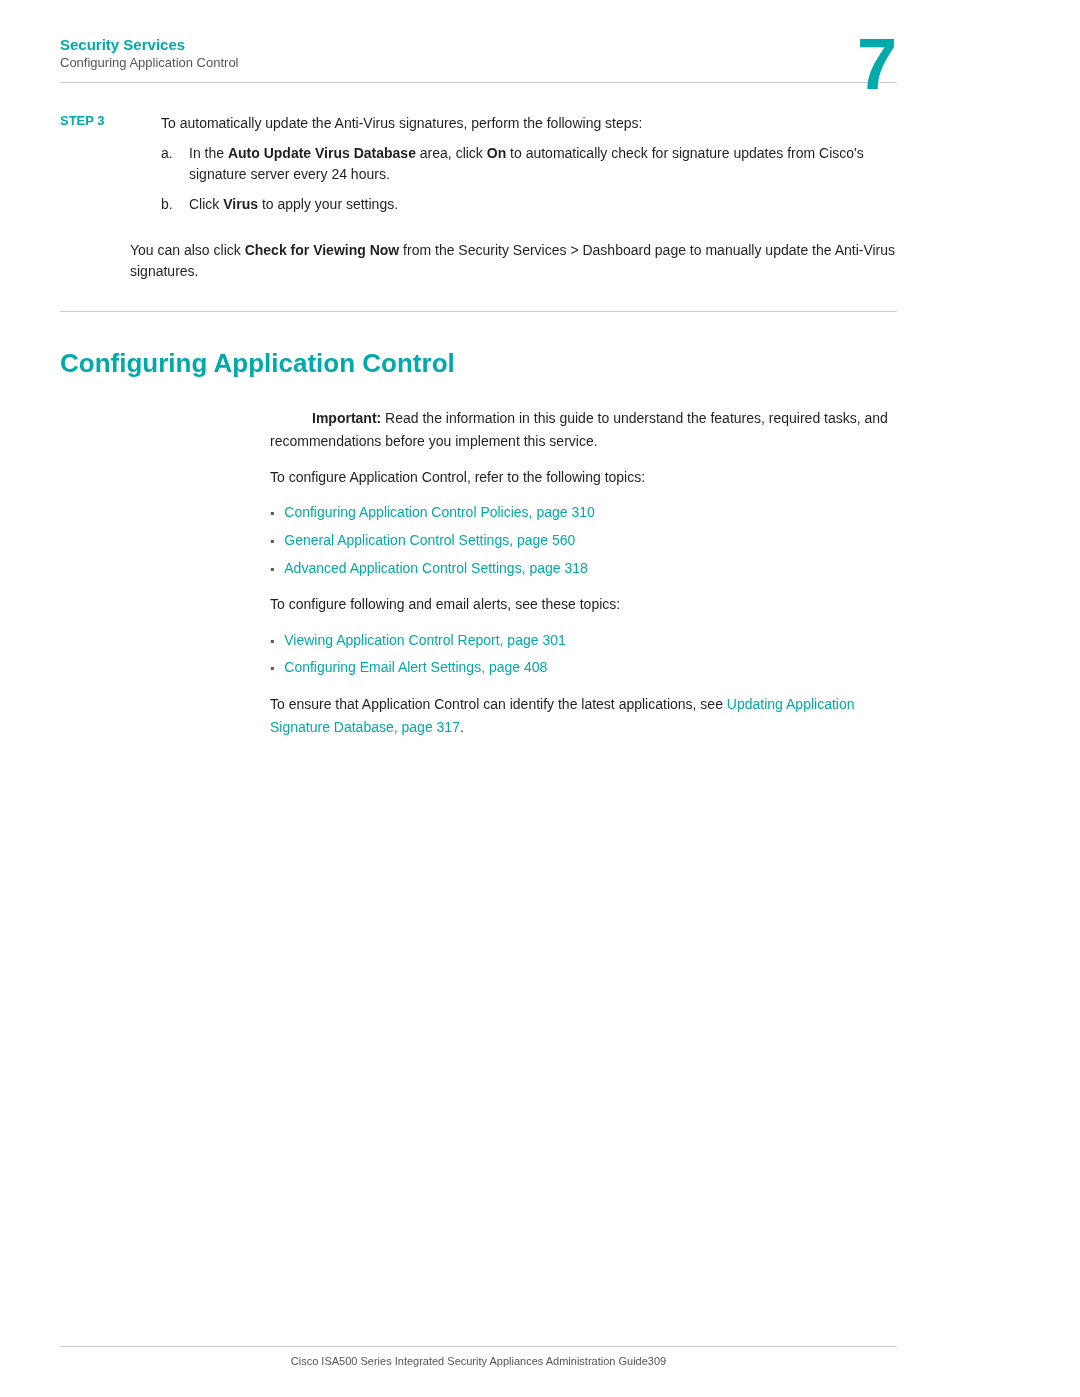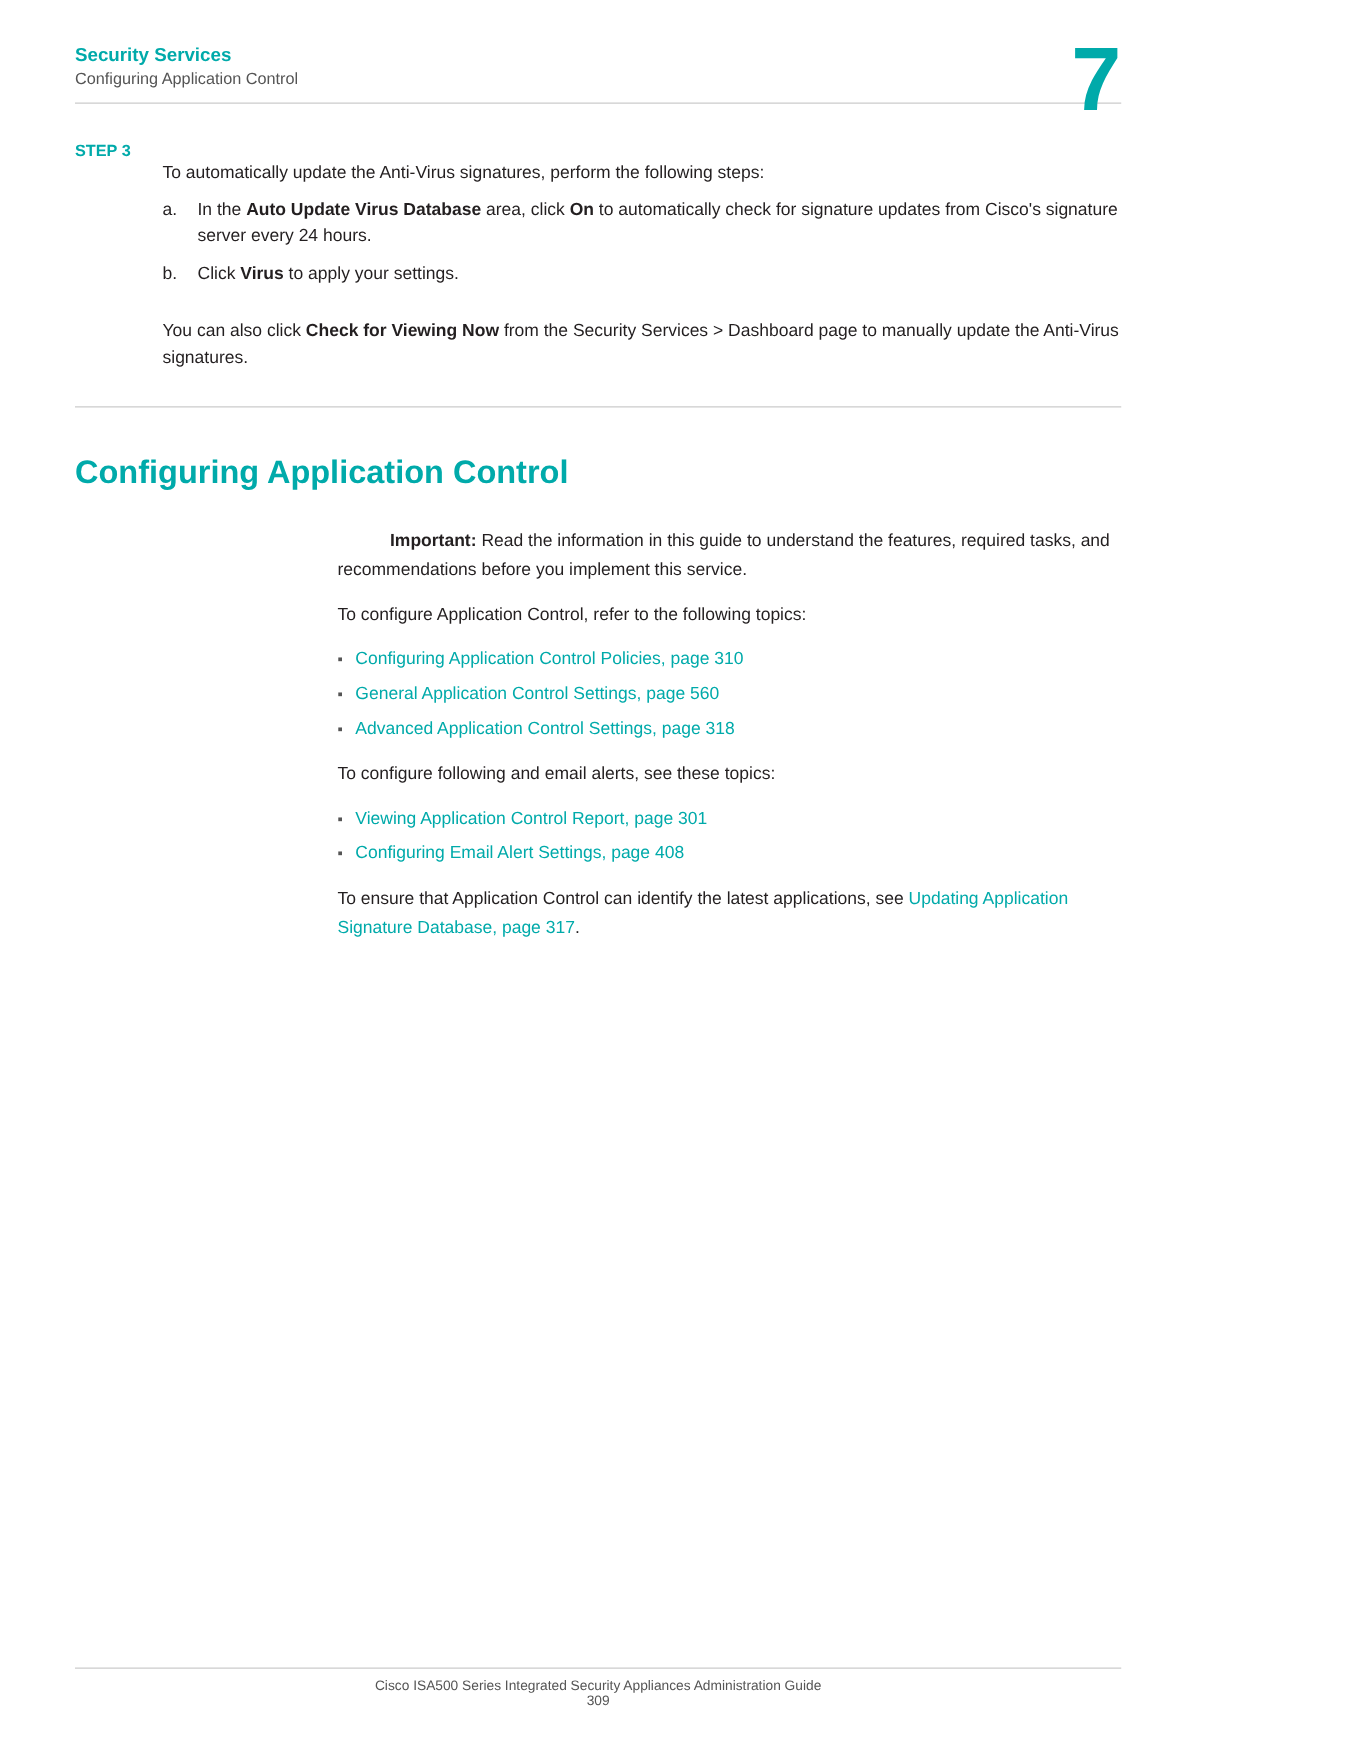--- a/index.html
+++ b/index.html
@@ -68,40 +68,40 @@
 
     
     .steps-section {
       margin-bottom: 24px;
     }
 
     .step-row {
       display: flex;
       align-items: flex-start;
       margin-bottom: 16px;
+      gap: 31px;
     }
 
     .step-label {
       color: #00aaaa;
       font-weight: bold;
       font-size: 13px;
       min-width: 70px;
       padding-top: 0;
       flex-shrink: 0;
     }
 
     .step-content {
       flex: 1;
       font-size: 14px;
       line-height: 1.55;
     }
 
     .step-content p {
       margin-bottom: 8px;
-      margin-top: 14px;
     }
 
     .sub-steps {
       margin-top: 8px;
       margin-left: 0;
     }
 
     .sub-step {
       display: flex;
       align-items: flex-start;
@@ -199,21 +199,20 @@
     .page-footer {
       position: absolute;
       bottom: 30px;
       left: 60px;
       right: 60px;
       border-top: 1px solid #cccccc;
       padding-top: 8px;
       display: flex;
       justify-content: center;
       align-items: center;
-      flex-direction: column;
     }
 
     .footer-text {
       font-size: 11px;
       color: #555555;
     }
 
     .footer-page {
       font-size: 11px;
       color: #555555;

